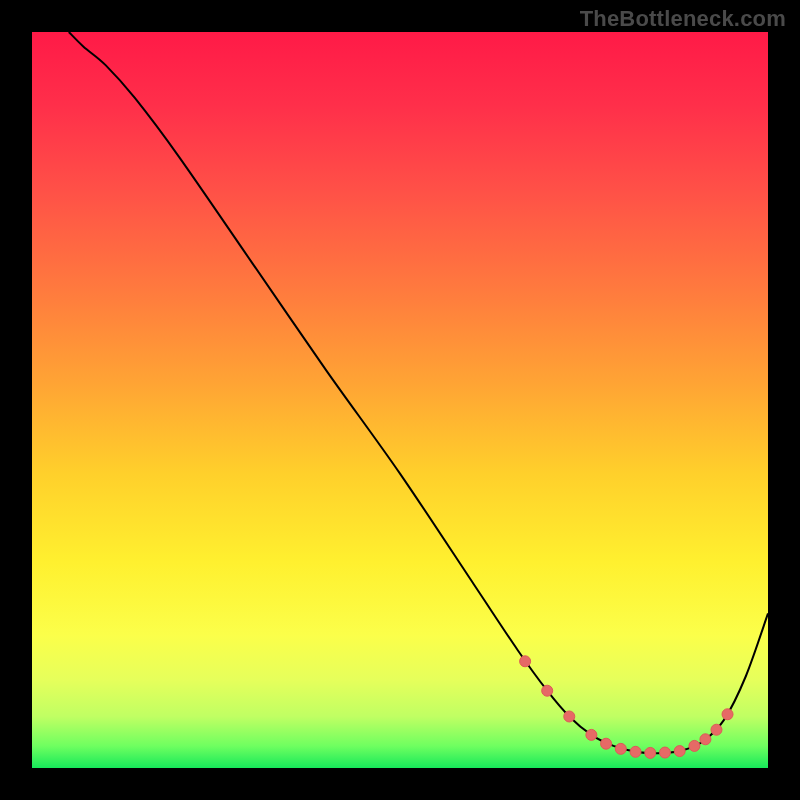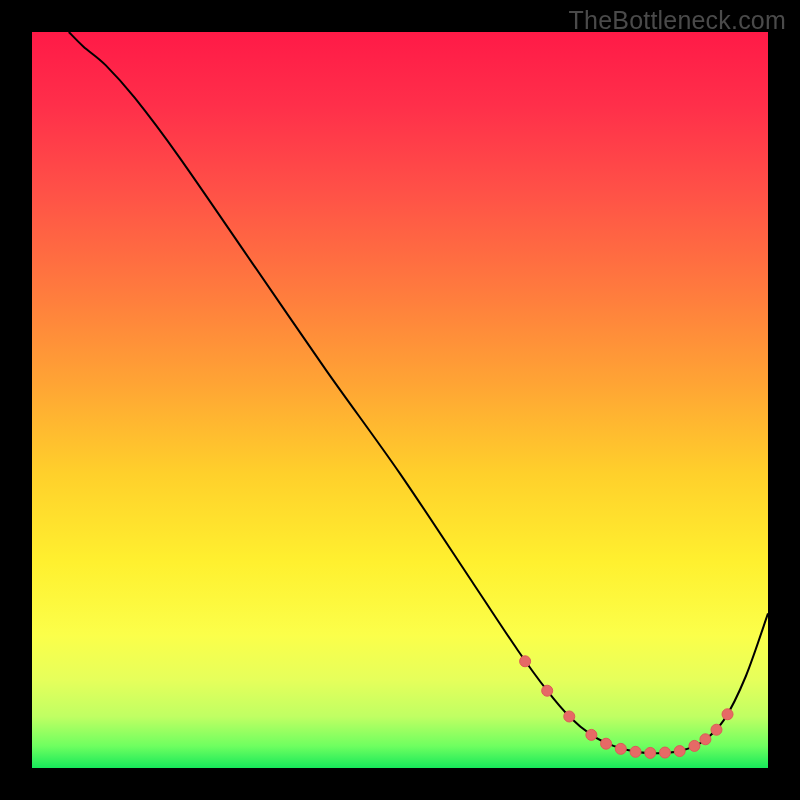--- a/index.html
+++ b/index.html
@@ -27,22 +27,22 @@
   .plot-svg {
     width: 736px;
     height: 736px;
     display: block;
   }
   .attribution {
     position: absolute;
     top: 6px;
     right: 14px;
     color: #4a4a4a;
-    font-size: 25px;
-    font-weight: 400;
+    font-size: 22px;
+    font-weight: 700;
     letter-spacing: 0.2px;
   }
 </style>
 </head>
 <body>
 
 <div class="stage">
 
   <div class="attribution">TheBottleneck.com</div>
 

